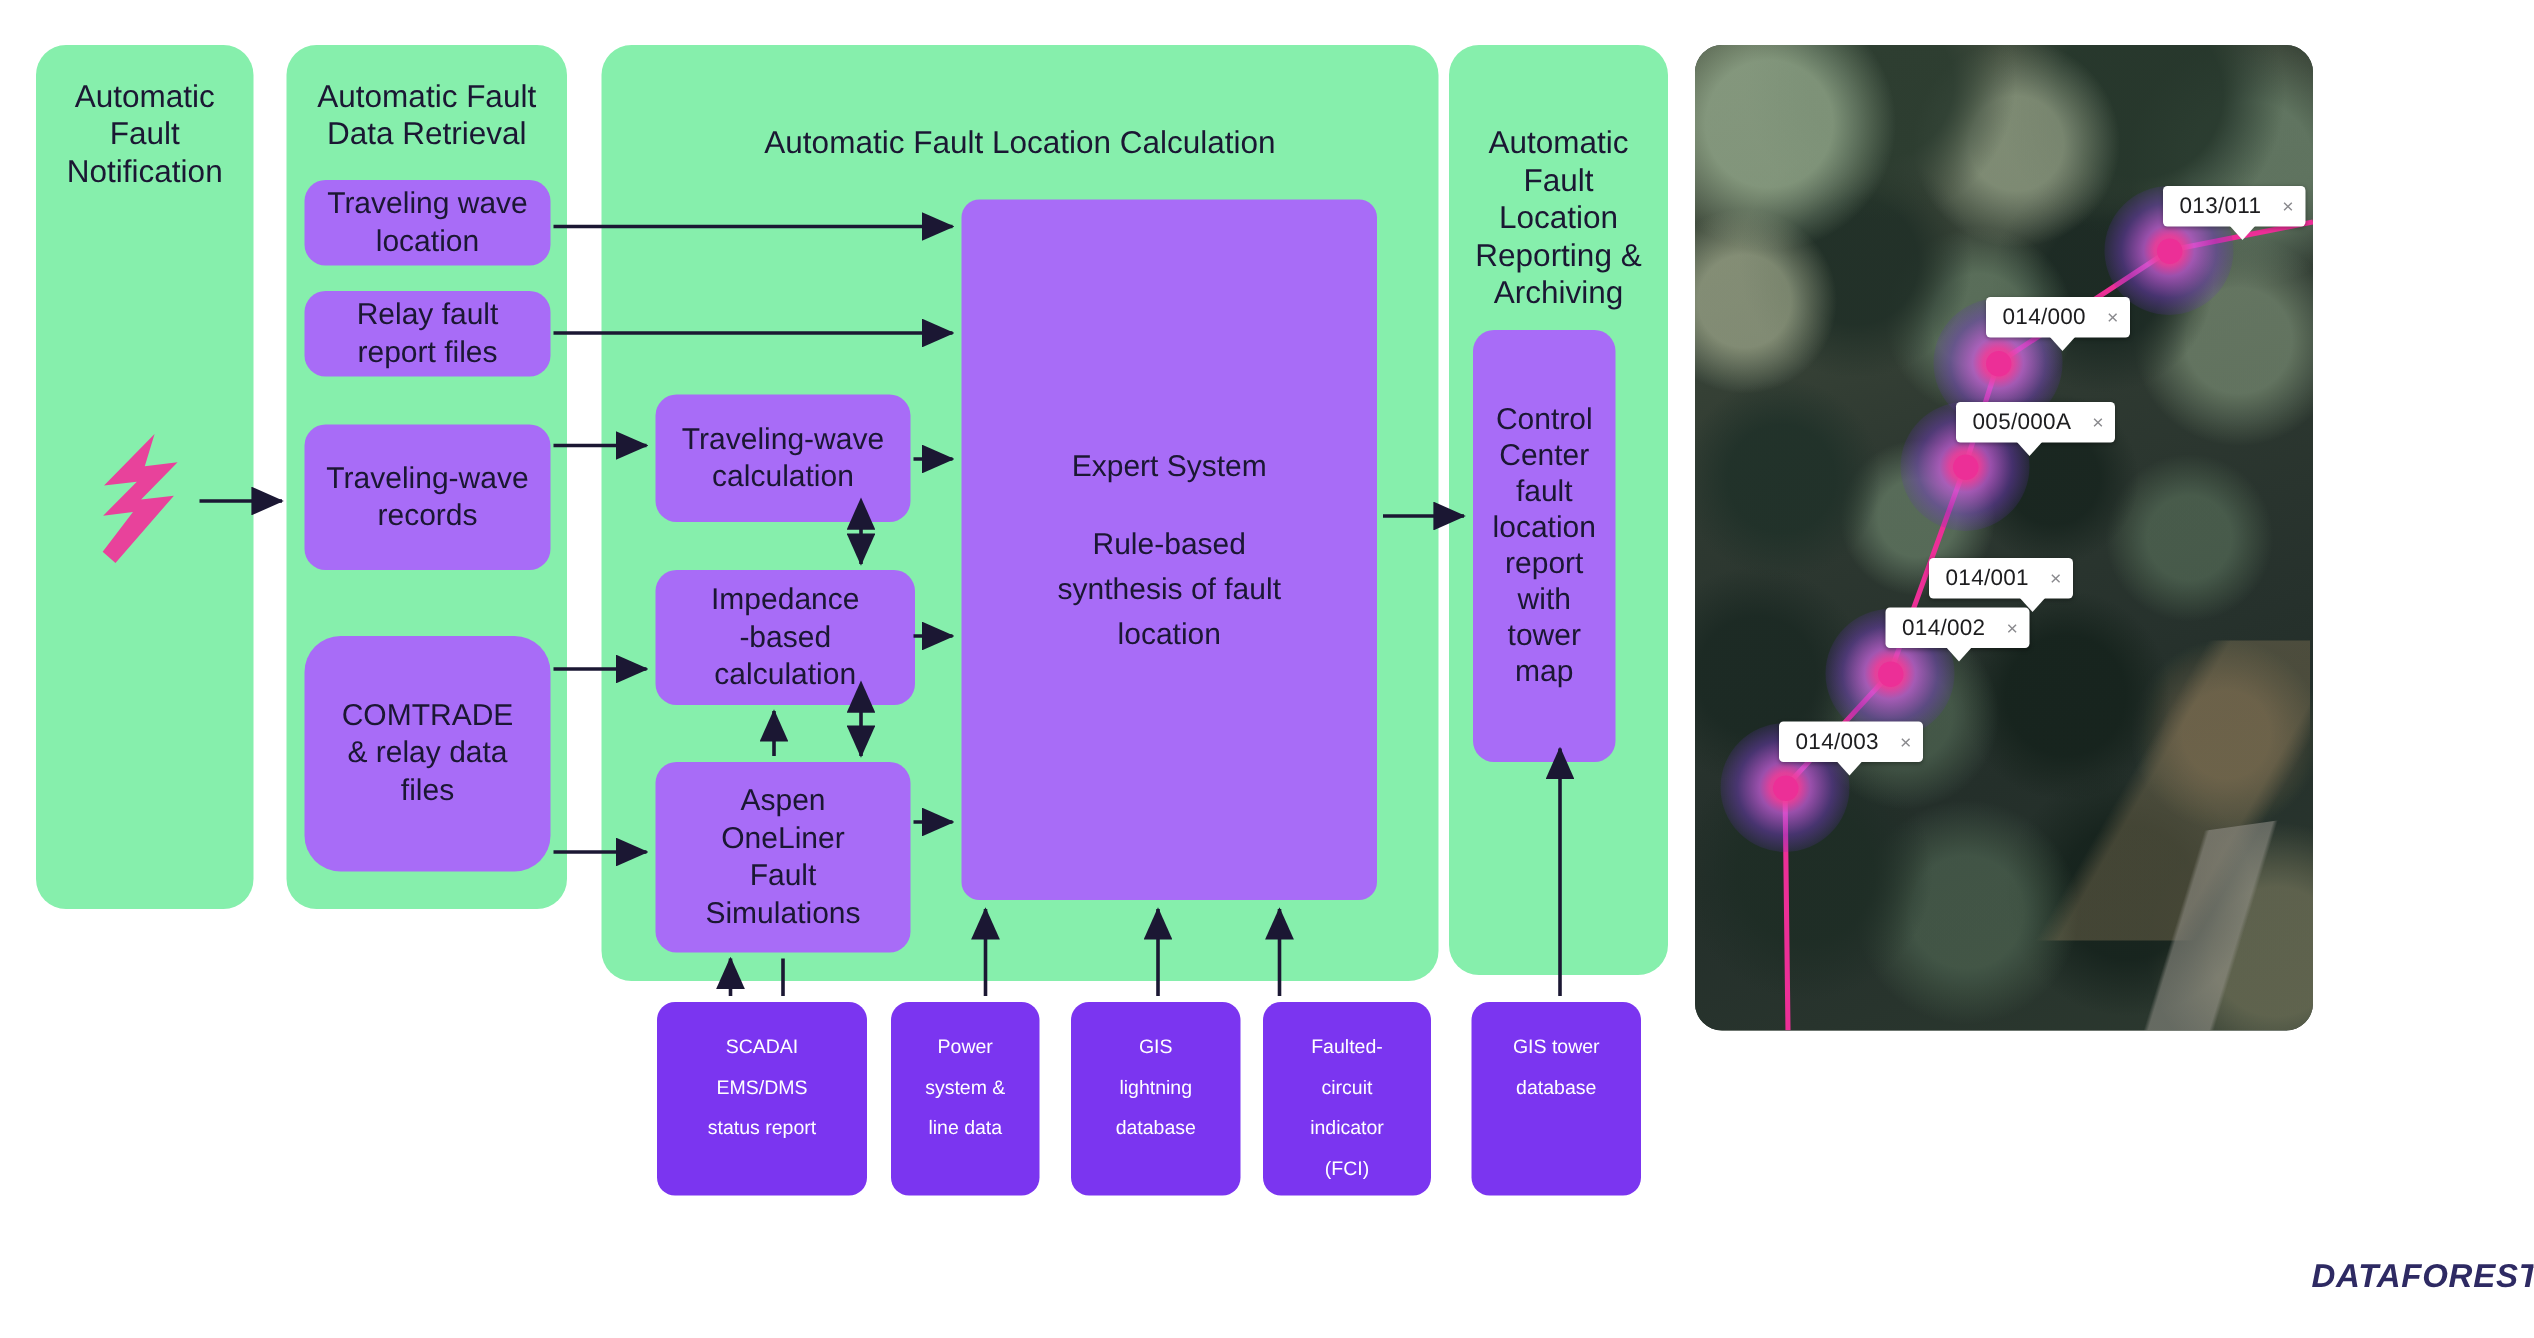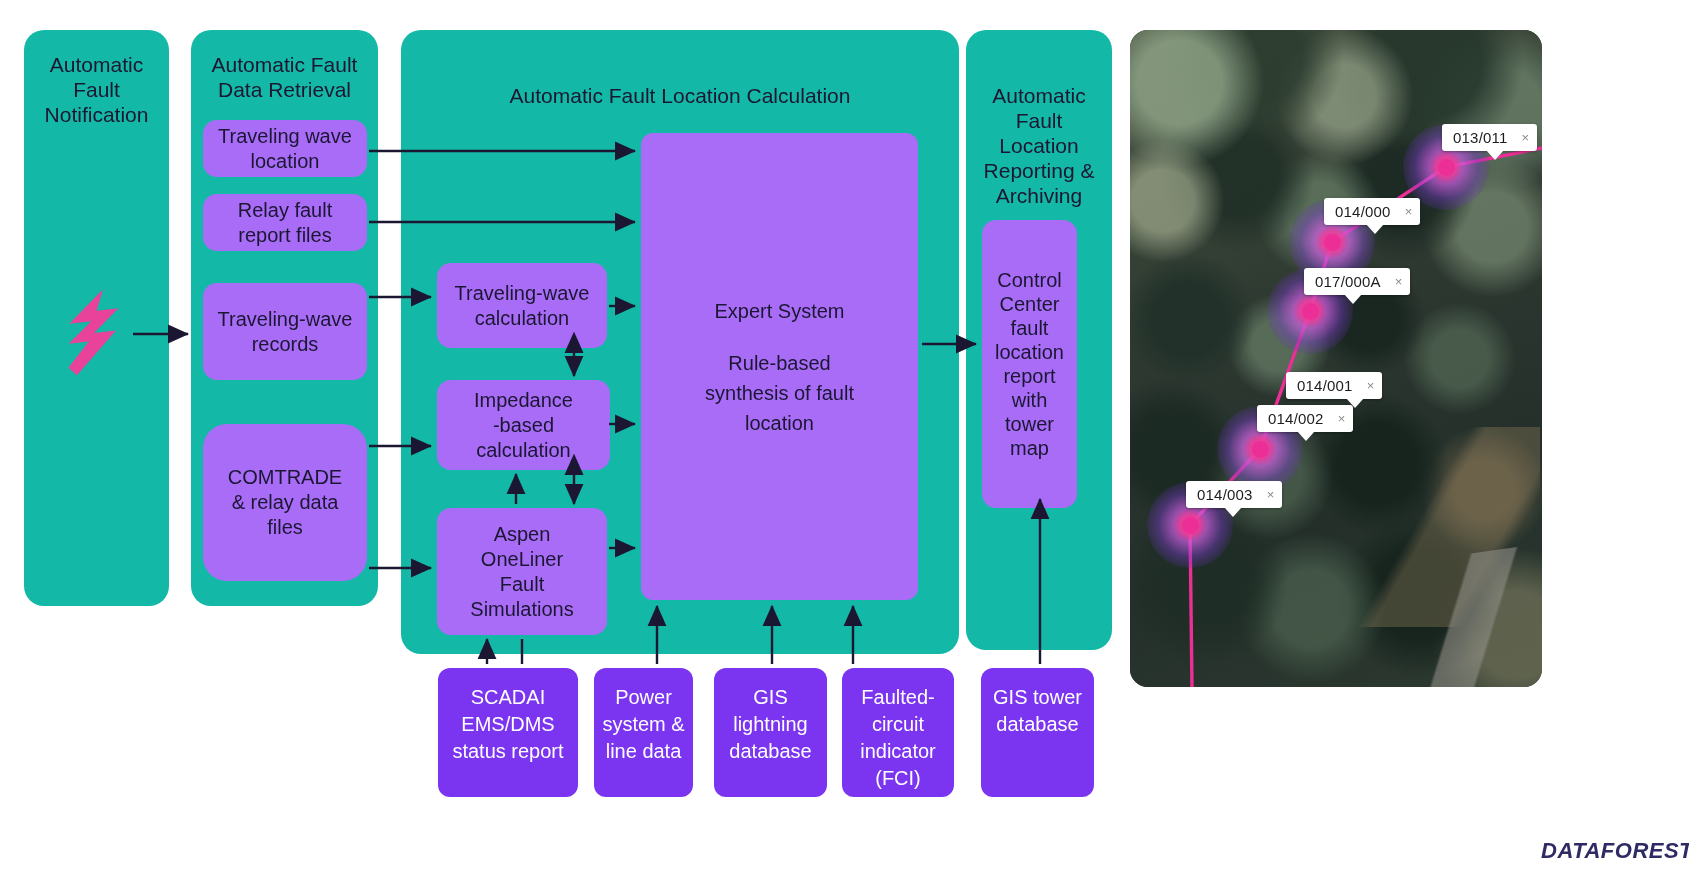--- a/index.html
+++ b/index.html
@@ -7,21 +7,21 @@
     width: 1689px; height: 892px;
     background: #ffffff;
     font-family: "Liberation Sans", sans-serif;
     overflow: hidden;
   }
   #stage { position: relative; width: 1689px; height: 892px; }
 
   
   .group {
     position: absolute;
-    background: #14b8a6;
+    background: #86efac;
     border-radius: 20px;
   }
   .group-title {
     position: absolute;
     left: 0; right: 0;
     text-align: center;
     color: #1b1733;
     font-size: 21px;
     line-height: 25px;
     font-weight: 400;
@@ -51,21 +51,21 @@
     justify-content: center;
   }
   .expert .line1 { margin-bottom: 22px; }
 
   
   .source {
     position: absolute;
     background: #7b35f0;
     border-radius: 12px;
     color: #ffffff;
-    font-size: 20px;
+    font-size: 13px;
     line-height: 27px;
     display: flex;
     align-items: flex-start;
     justify-content: center;
     text-align: center;
     white-space: pre-line;
     padding: 16px 6px 6px 6px;
   }
 
   
@@ -366,21 +366,21 @@
       <span class="tail" style="left:44px;"></span>
     </div>
 
     <div class="callout" style="left:152px; top:168px;">
       <span class="lab">014/000</span>
       <span class="x">×</span>
       <span class="tail" style="left:42px;"></span>
     </div>
 
     <div class="callout" style="left:132px; top:238px;">
-      <span class="lab">017/000A</span>
+      <span class="lab">005/000A</span>
       <span class="x">×</span>
       <span class="tail" style="left:40px;"></span>
     </div>
 
     <div class="callout" style="left:114px; top:342px;">
       <span class="lab">014/001</span>
       <span class="x">×</span>
       <span class="tail" style="left:60px;"></span>
     </div>
 

